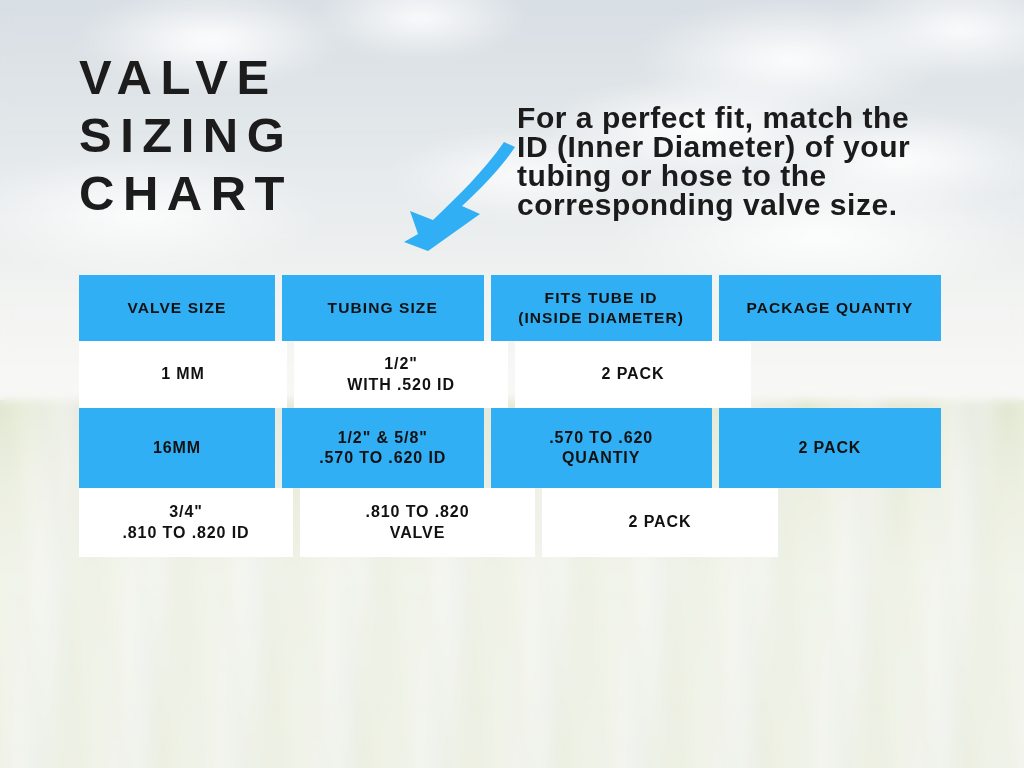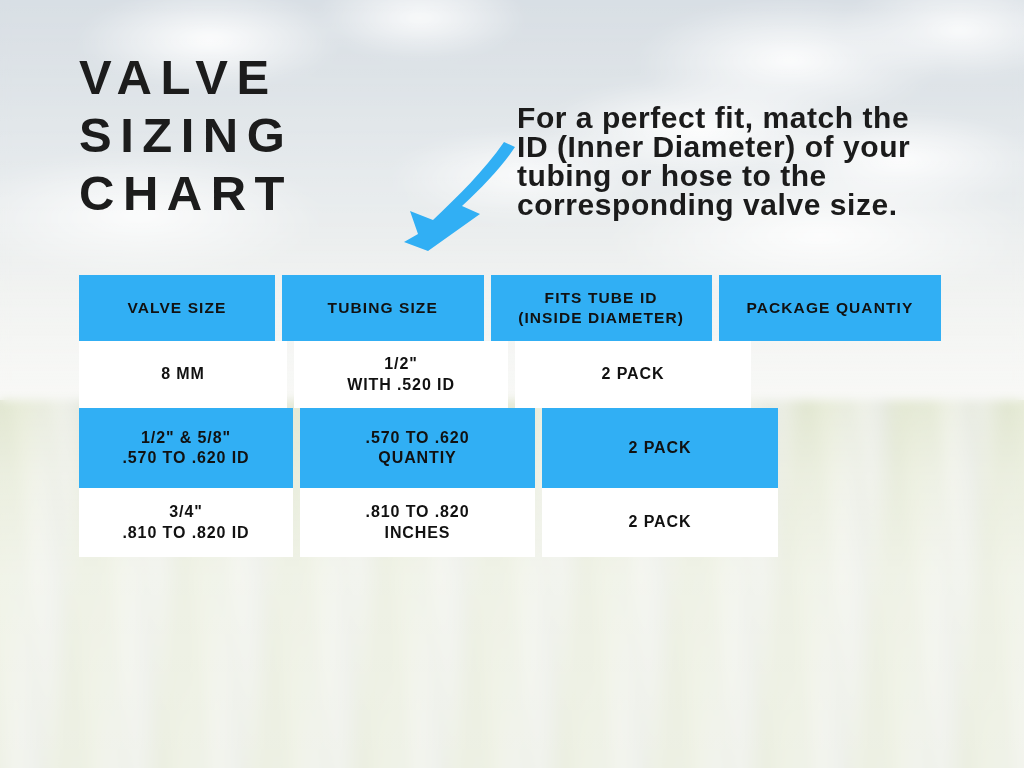--- a/index.html
+++ b/index.html
@@ -179,37 +179,38 @@
 
     <div class="row header">
       <div class="cell blue c0">VALVE SIZE</div>
       <div class="cell blue c1">TUBING SIZE</div>
       <div class="cell blue c2">FITS TUBE ID
 (INSIDE DIAMETER)</div>
       <div class="cell blue c3">PACKAGE QUANTIY</div>
     </div>
 
     <div class="row r1">
-      <div class="cell c0">8 MM</div>
+      <div class="cell c0">1 MM</div>
       <div class="cell c1">1/2"
 WITH .520 ID</div>
       <div class="cell c3">2 PACK</div>
     </div>
 
     <div class="row r2">
+      <div class="cell blue c0">16MM</div>
       <div class="cell blue c1">1/2" &amp; 5/8"
 .570 TO .620 ID</div>
       <div class="cell blue c2">.570 TO .620
 QUANTIY</div>
       <div class="cell blue c3">2 PACK</div>
     </div>
 
     <div class="row r3">
       <div class="cell c1">3/4"
 .810 TO .820 ID</div>
       <div class="cell c2">.810 TO .820
-INCHES</div>
+VALVE</div>
       <div class="cell c3">2 PACK</div>
     </div>
 
   </div>
 
 </div>
 
 </body></html>

